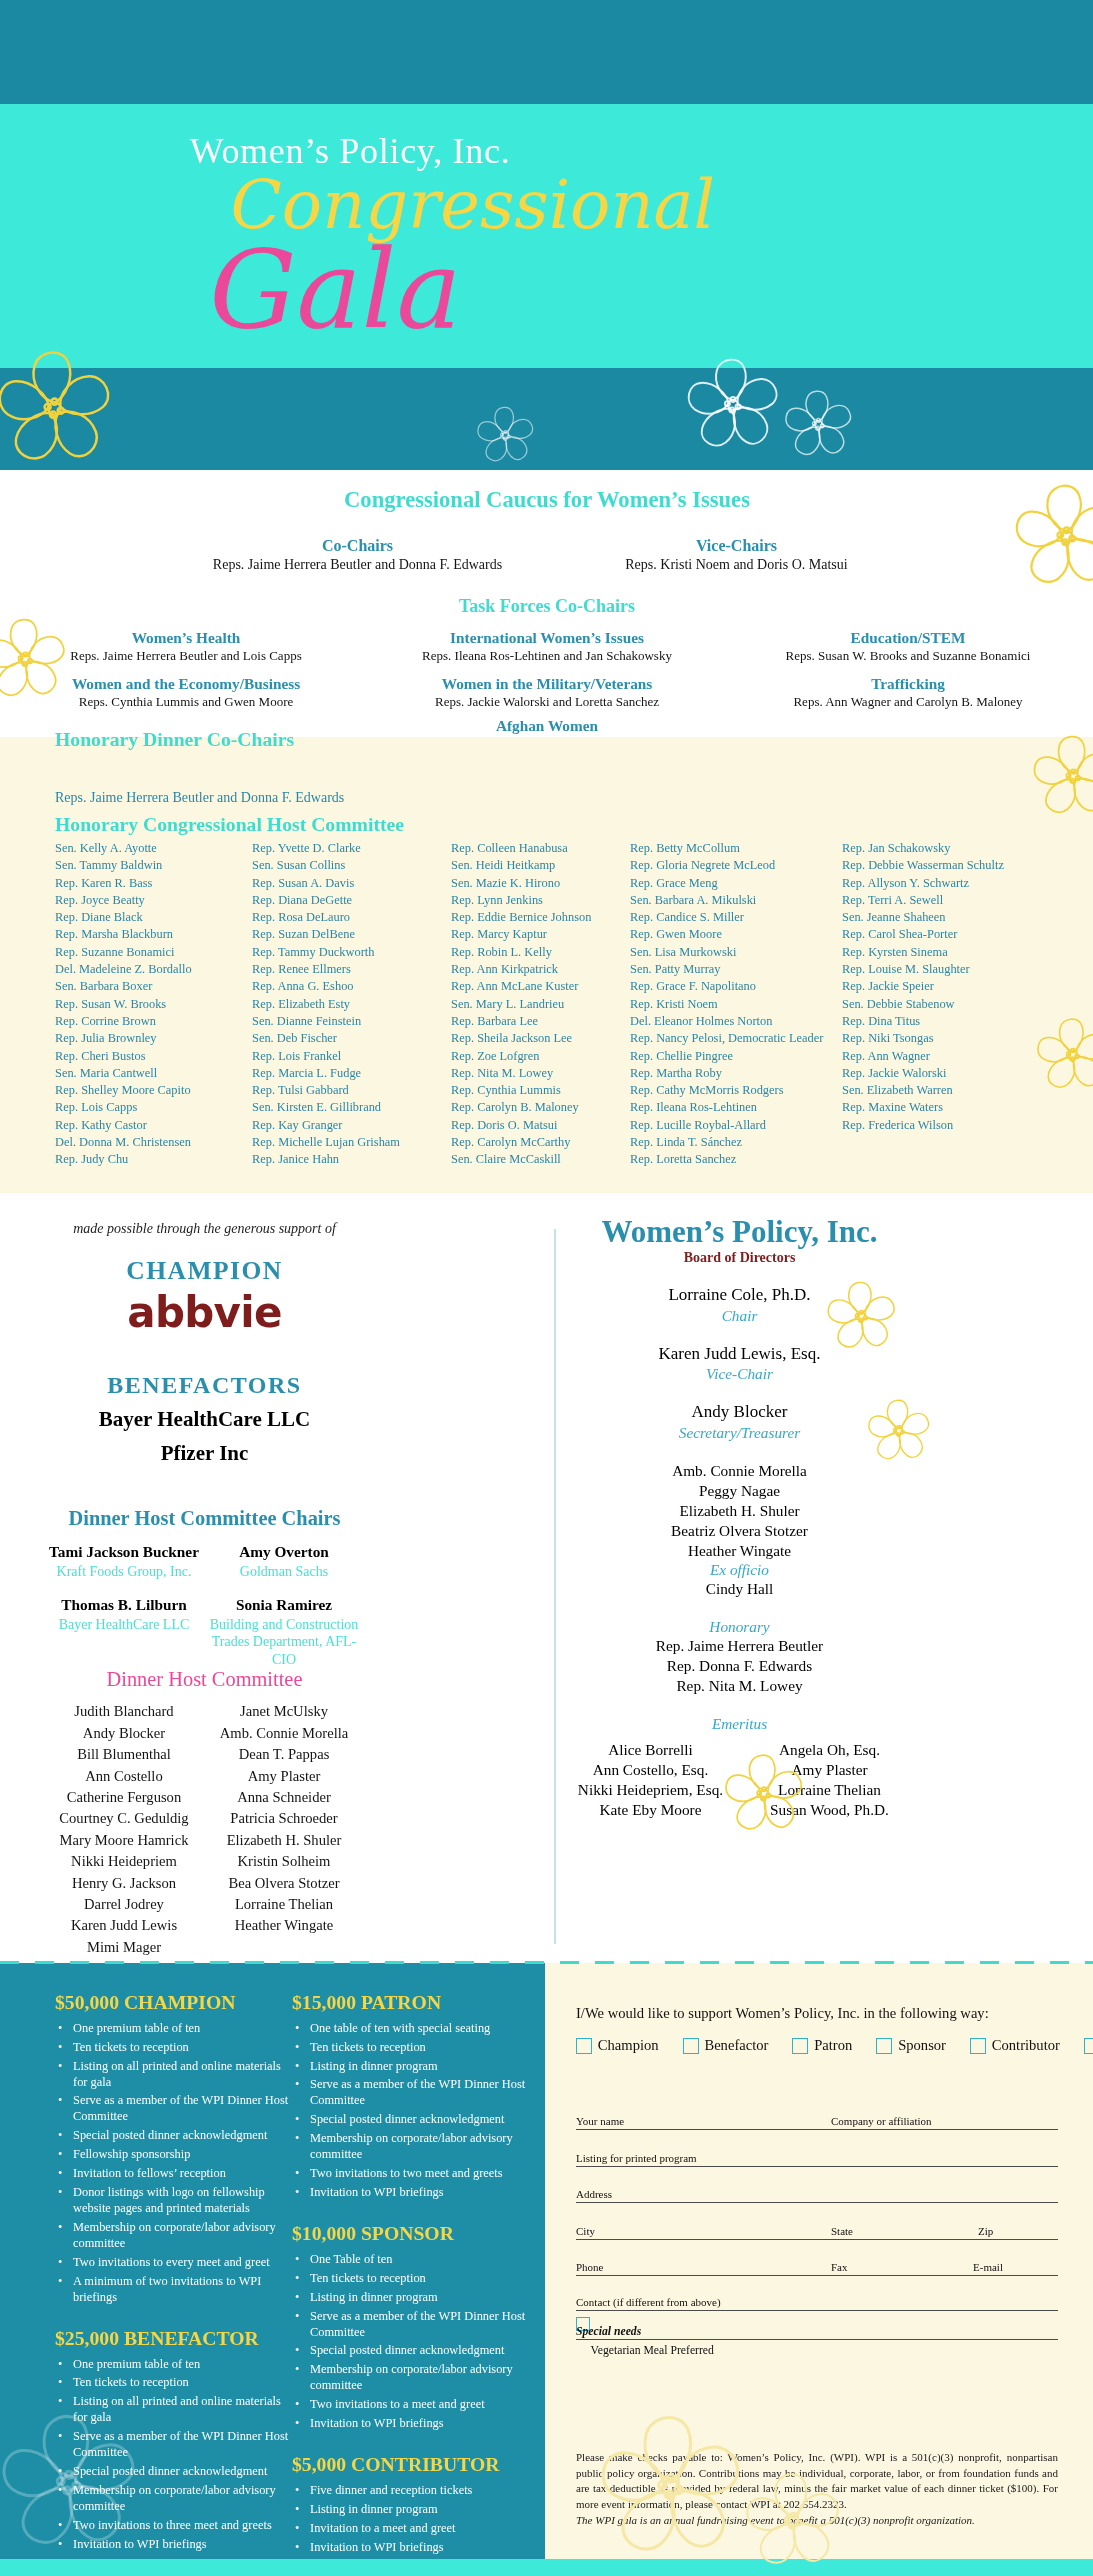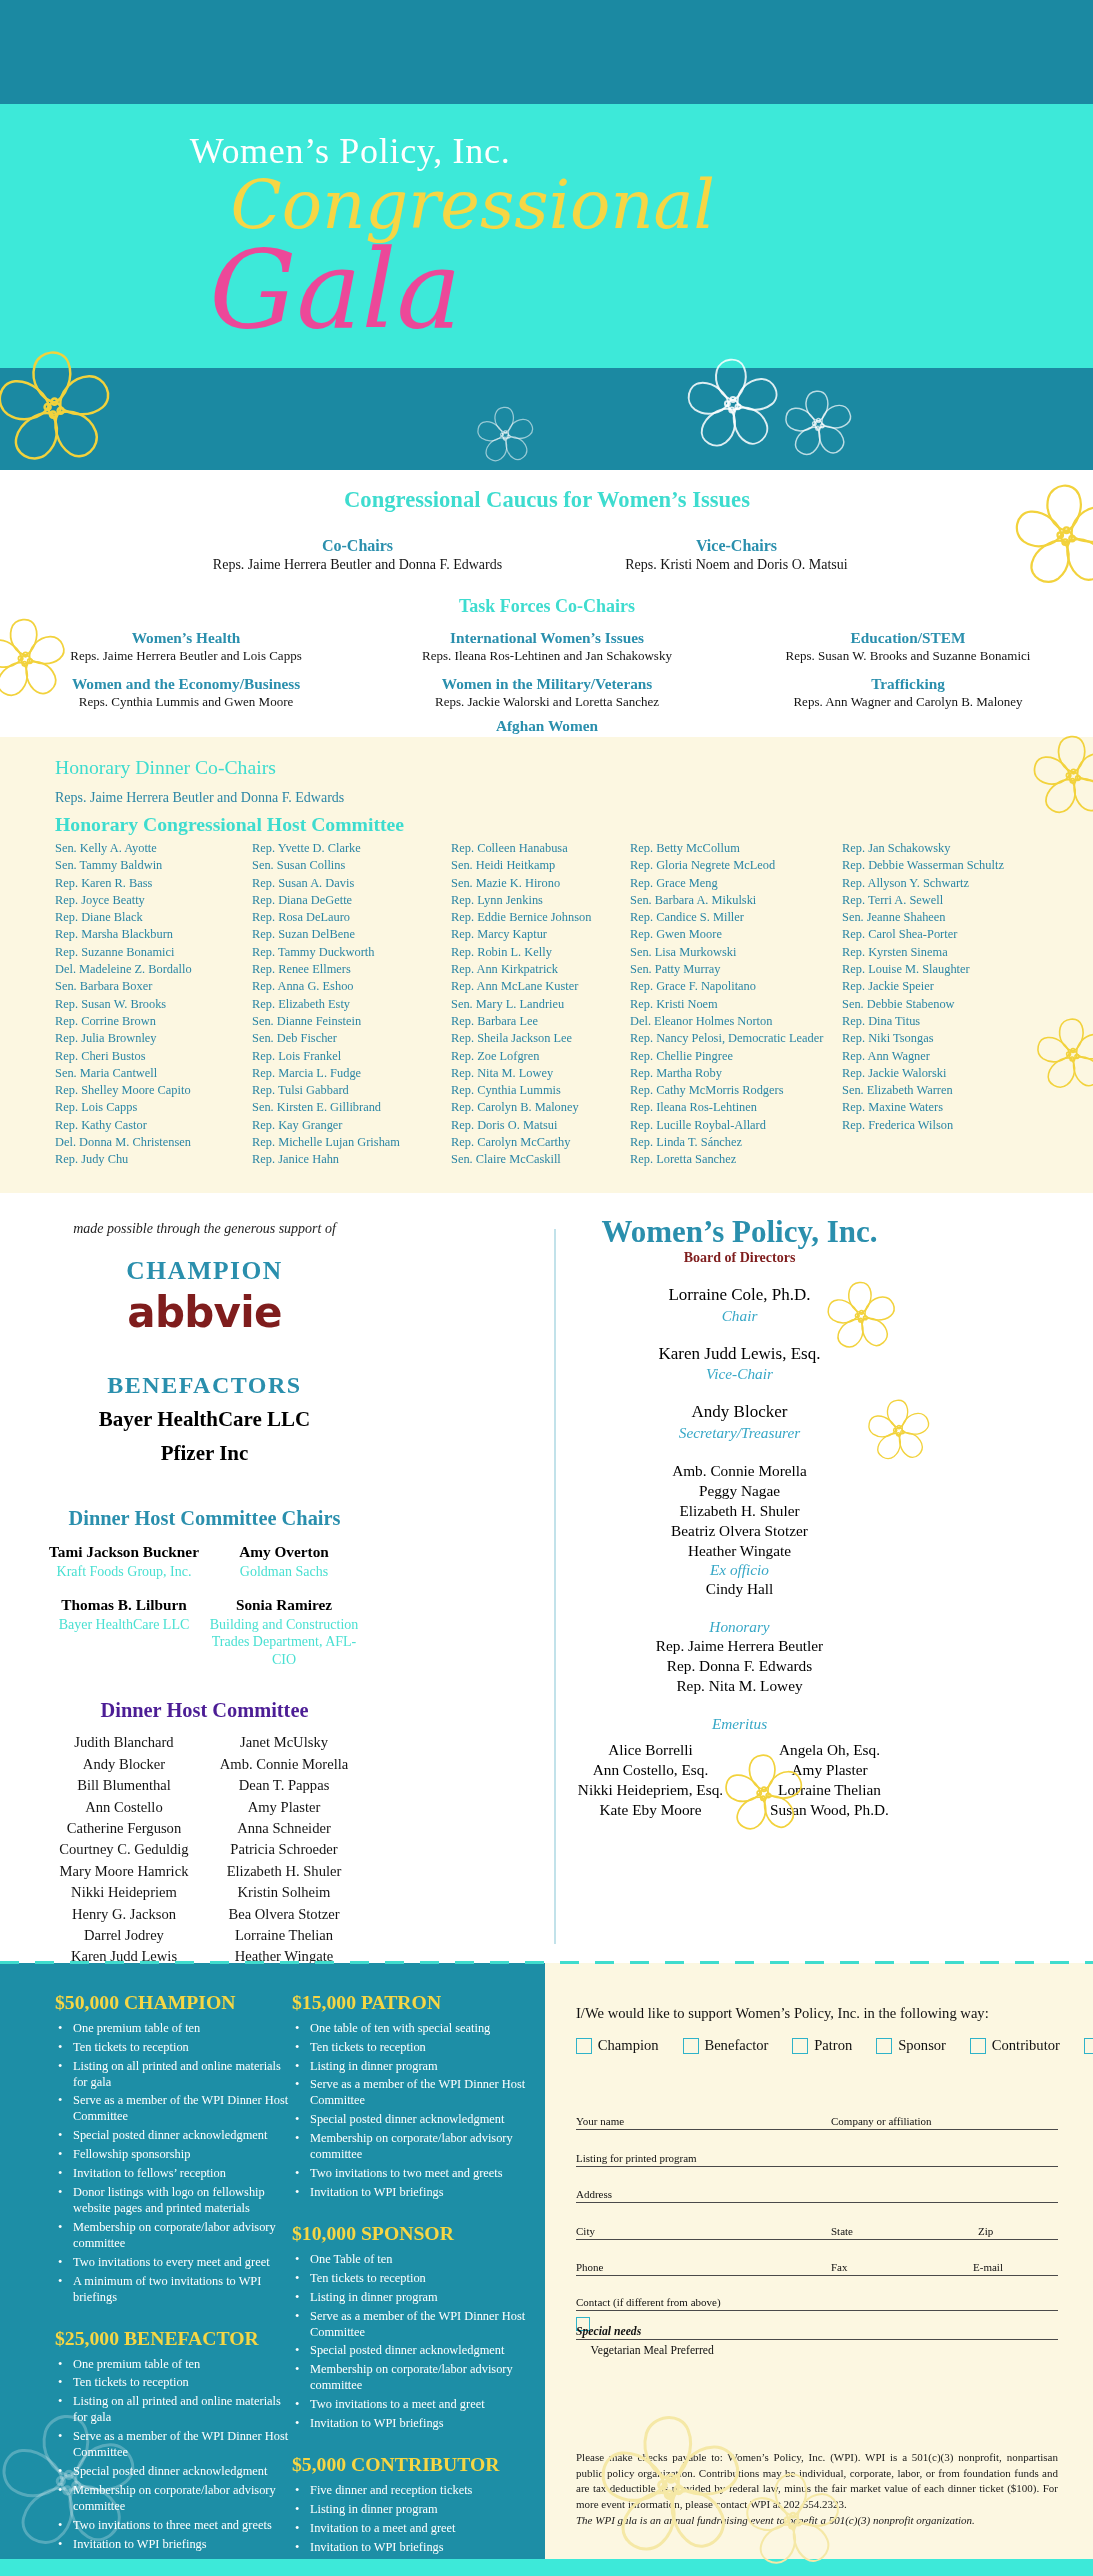--- a/index.html
+++ b/index.html
@@ -27,40 +27,40 @@
   .pair .plabel{color:#2a8fad;font-weight:bold;font-size:16px;}
   .pair .pnames{color:#141414;font-size:14px;margin-top:1.5px;}
   .tf-title{left:0;top:596px;width:1094px;text-align:center;color:#3edccf;font-weight:bold;font-size:18px;}
   .tf-grid{left:25.5px;top:629px;width:1043px;display:grid;grid-template-columns:321px 401px 321px;row-gap:11.7px;}
   .tf-cell{text-align:center;}
   .tf-cell .plabel{color:#2a8fad;font-weight:bold;font-size:15.3px;}
   .tf-cell .pnames{color:#141414;font-size:13px;margin-top:0.7px;}
   .tf-afghan{left:0;top:717px;width:1094px;text-align:center;}
   
   .sec-honorary{left:0;top:737px;width:1094px;height:456px;background:#fcf7e1;}
-  .hon-h1{left:55px;top:756px;color:#3edccf;font-weight:normal;font-size:19.7px;}
+  .hon-h1{left:55px;top:728px;color:#3edccf;font-weight:bold;font-size:19.7px;}
   .hon-names{left:55px;top:790px;color:#2b86a5;font-size:14px;}
   .hon-h2{left:55px;top:813px;color:#3edccf;font-weight:bold;font-size:19.7px;}
   .host-grid{left:55px;top:840px;width:1021px;display:grid;grid-template-columns:197px 199px 179px 212px auto;}
   .host-name{color:#2b86a5;font-size:12.4px;line-height:17.3px;white-space:nowrap;}
   
   .sec-mid{left:0;top:1194px;width:1094px;height:769px;background:#ffffff;}
   .mid-divider{left:554px;top:1229px;width:1.5px;height:715px;background:#c2e2ea;}
   .mid-left{left:44px;top:1221px;width:321px;text-align:center;}
   .support-intro{font-style:italic;font-size:14px;color:#222;}
   .champion-label{color:#2a8fad;font-weight:bold;font-size:25.5px;letter-spacing:1.5px;margin-top:19px;}
   .abbvie{color:#7f1d1d;font-family:"DejaVu Sans","Liberation Sans",sans-serif;font-weight:bold;
           font-size:42px;letter-spacing:-0.7px;margin-top:5.8px;line-height:1;}
   .benef-label{color:#2a8fad;font-weight:bold;font-size:24px;letter-spacing:1.5px;margin-top:38px;}
   .benef-name{color:#000;font-weight:bold;font-size:21px;margin-top:8.7px;}
   .dhcc-label{color:#2a8fad;font-weight:bold;font-size:20.4px;margin-top:41px;}
   .chairs-grid{display:grid;grid-template-columns:160px 160px;row-gap:16px;margin-top:13px;}
   .chair-name{color:#000;font-weight:bold;font-size:15.3px;}
   .chair-org{color:#4ae0d2;font-size:14px;line-height:1.25;margin-top:1.5px;}
-  .dhc-label{color:#4c1d95;font-weight:bold;font-size:20.4px;margin-top:31px;}
+  .dhc-label{color:#ec4899;font-weight:normal;font-size:20.4px;}
   .committee-grid{display:grid;grid-template-columns:160px 160px;margin-top:10.2px;}
   .committee-name{color:#141414;font-size:14.6px;line-height:21.4px;white-space:nowrap;}
   .mid-right{left:561px;top:1214px;width:357px;text-align:center;}
   .board-org{color:#2a8fad;font-weight:bold;font-size:31px;}
   .board-title{color:#7f1d1d;font-weight:bold;font-size:14px;}
   .officer{margin-top:19px;}
   .officer .oname{color:#000;font-size:17px;}
   .officer .orole{color:#36a7c6;font-style:italic;font-size:15.3px;margin-top:1.5px;}
   .plain-name{color:#000;font-size:15.3px;line-height:20px;}
   .grp-label{color:#36a7c6;font-style:italic;font-size:15.3px;}

